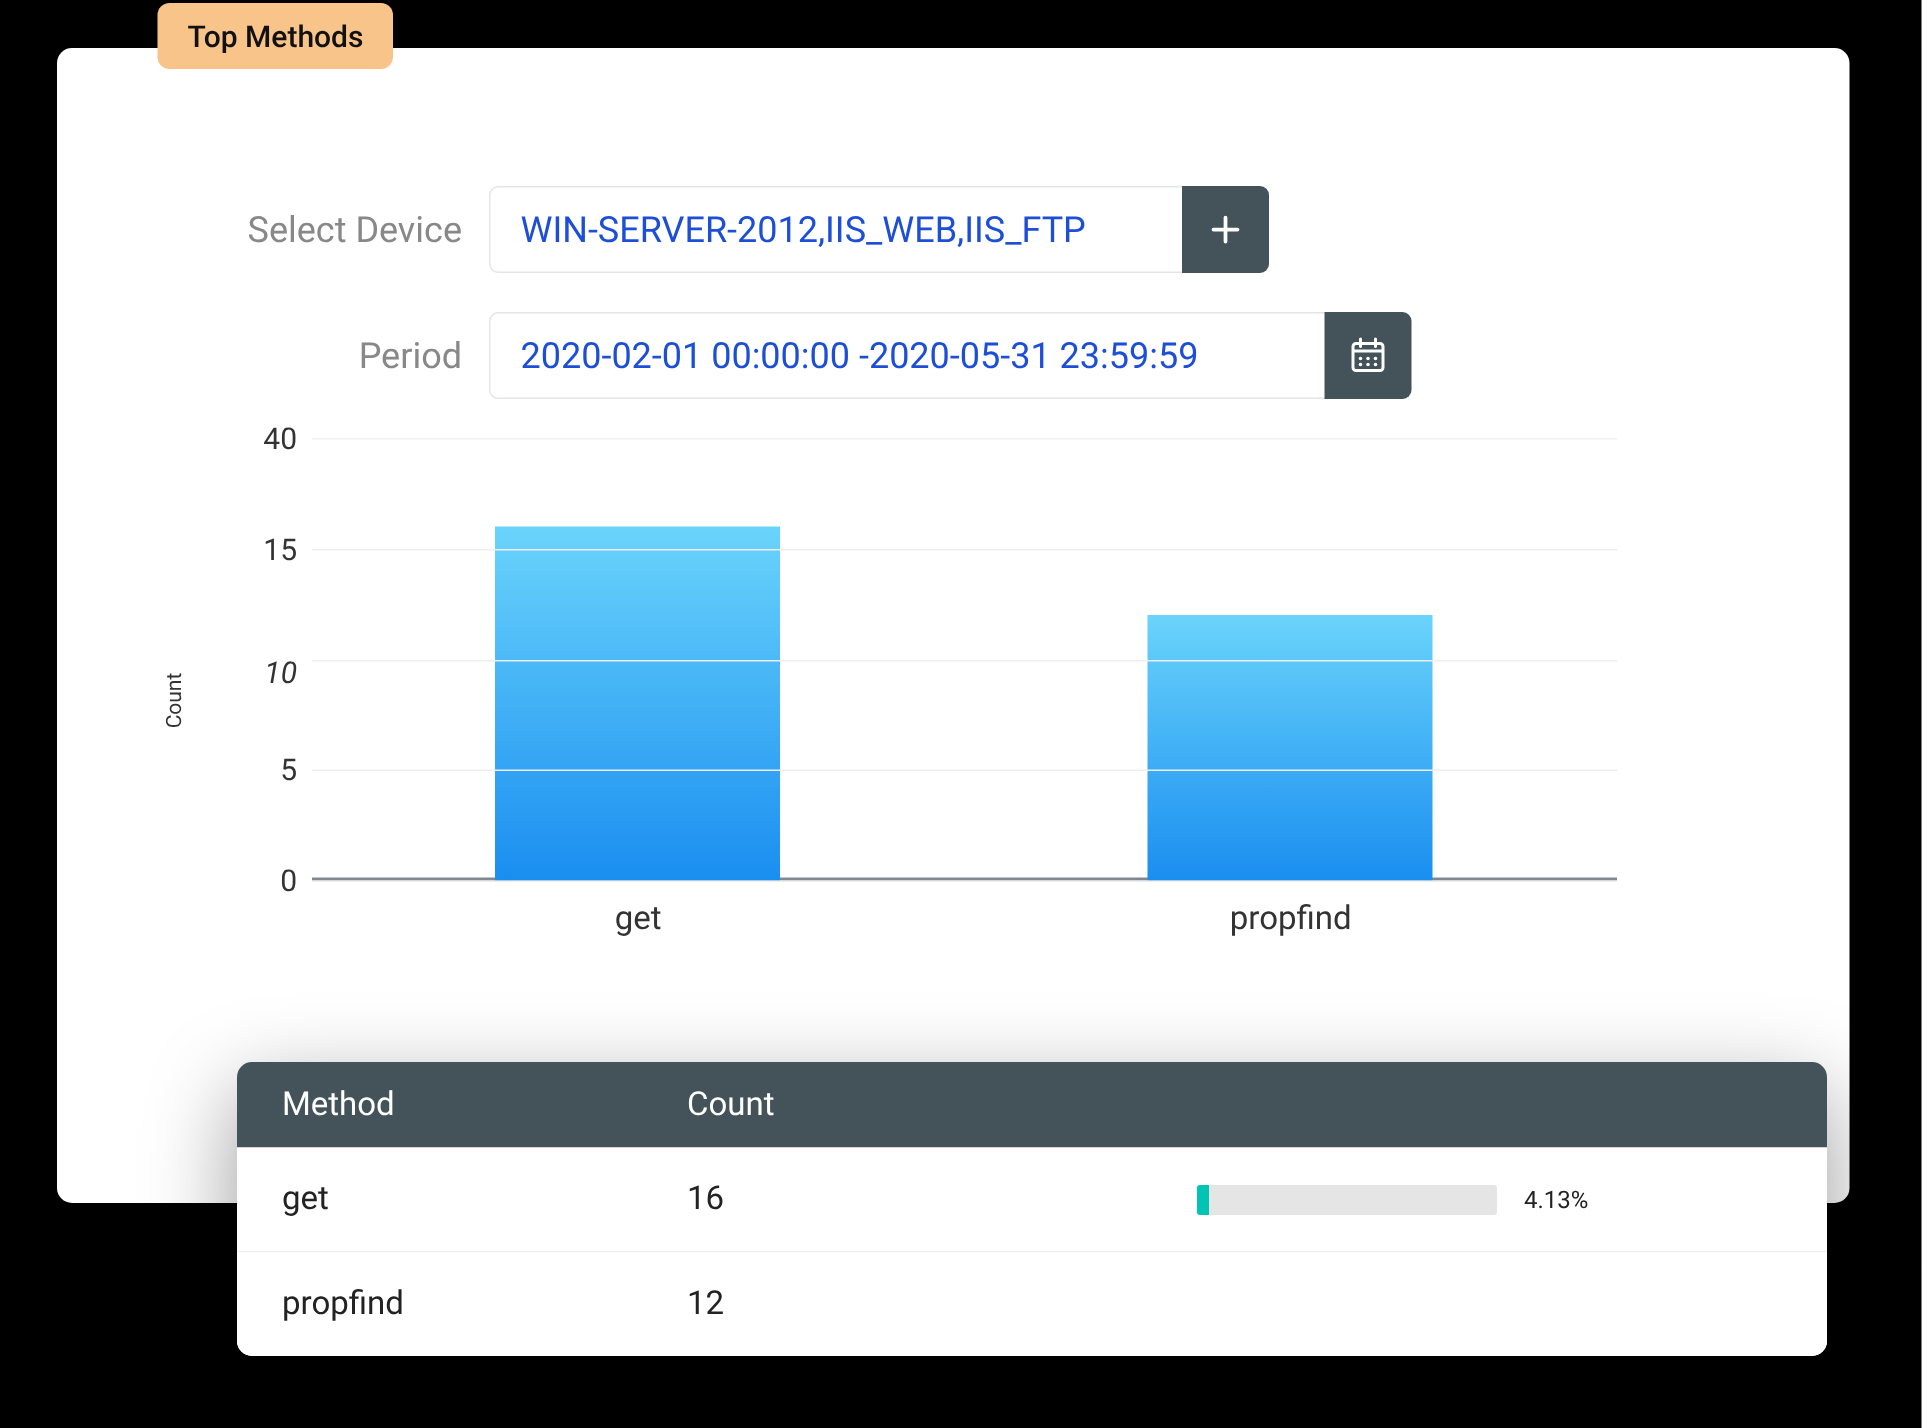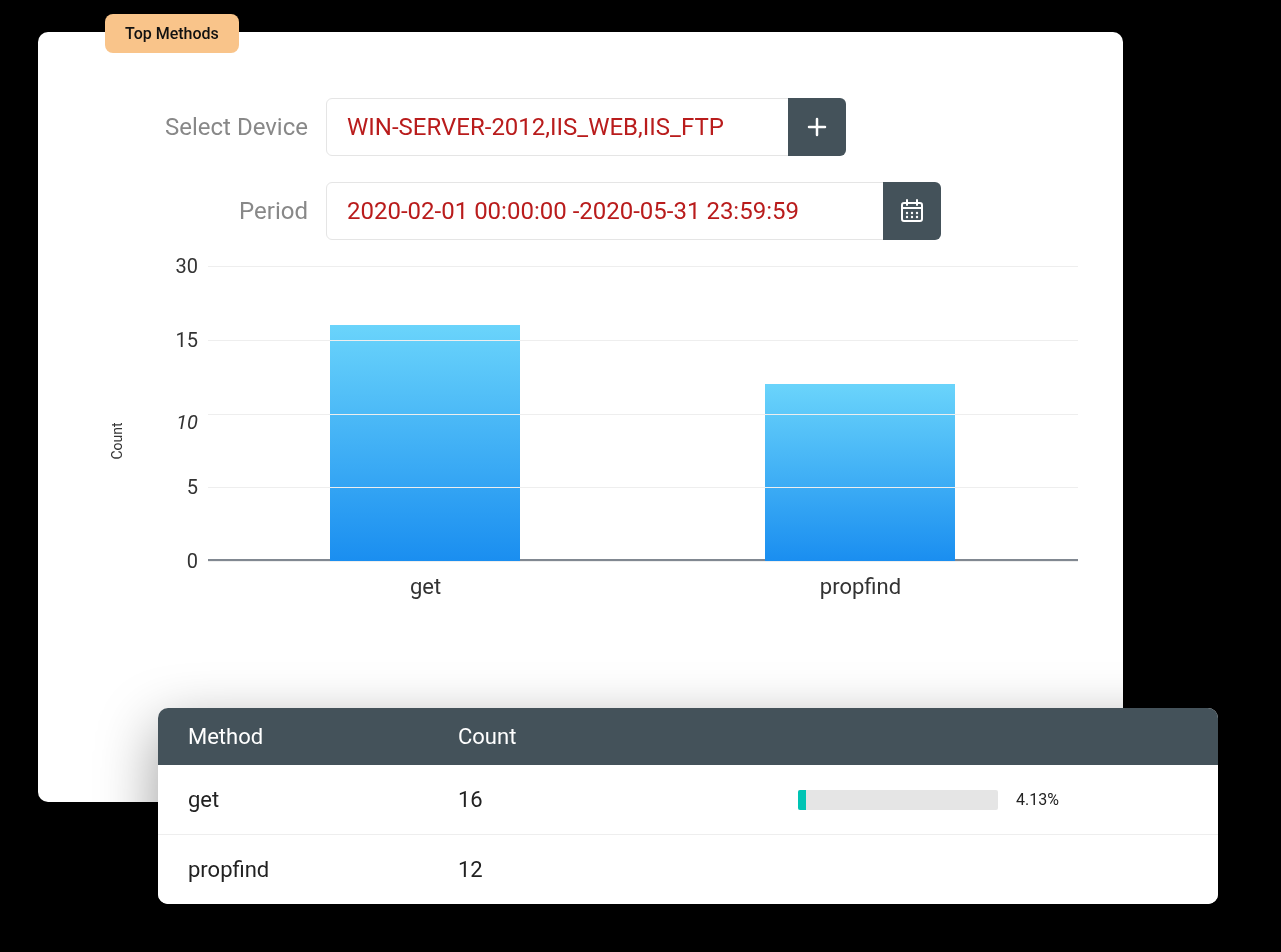--- a/index.html
+++ b/index.html
@@ -13,31 +13,31 @@
   }
   .card {
     position: absolute;
     background: #fff;
     border-radius: 10px;
     box-shadow: 0 20px 60px rgba(0,0,0,0.4);
   }
   .main-card {
     left: 38px;
     top: 32px;
-    width: 1085px;
+    width: 1195px;
     height: 770px;
-    padding: 66px 50px 30px 50px;
+    padding: 92px 50px 30px 50px;
   }
   .title-badge {
     position: absolute;
     left: 105px;
-    top: 14px;
+    top: 2px;
     background: #f9c48a;
     color: #111;
-    font-size: 16px;
+    font-size: 20px;
     font-weight: 500;
     padding: 10px 20px;
     border-radius: 8px;
     z-index: 3;
   }
   .filters { margin-left: 45px; }
   .filter-row {
     display: flex;
     align-items: center;
     margin-bottom: 26px;
@@ -47,21 +47,21 @@
     color: #888;
     font-size: 24px;
     width: 175px;
     text-align: right;
   }
   .filter-input {
     border: 1px solid #e5e5e5;
     border-radius: 6px 0 0 6px;
     padding: 14px 20px;
     font-size: 24px;
-    color: #b91c1c;
+    color: #1d4ed8;
     background: #fff;
     min-width: 480px;
   }
   .filter-input.wide { min-width: 575px; }
   .filter-btn {
     background: #44525a;
     border: none;
     border-radius: 0 6px 6px 0;
     width: 58px;
     height: 58px;
@@ -262,21 +262,21 @@
     <div class="gridline" style="top: 295px;"></div>
         <div class="gridline" style="top: 221.25px;"></div>
         <div class="gridline" style="top: 147.5px;"></div>
         <div class="gridline" style="top: 73.75px;"></div>
         <div class="gridline" style="top: 0px;"></div>
       </div>
   <div class="tick-label" style="top: 295px;">0</div>
       <div class="tick-label" style="top: 221.25px;">5</div>
       <div class="tick-label" style="top: 156px; font-style: italic;">10</div>
       <div class="tick-label" style="top: 73.75px;">15</div>
-      <div class="tick-label" style="top: 0px;">30</div>
+      <div class="tick-label" style="top: 0px;">40</div>
     </div>
 
   <div class="legend">
     <div class="legend-dot"></div>
     <span>Method</span>
   </div>
 </div>
 
 <div class="card table-card">
   <div class="thead">

